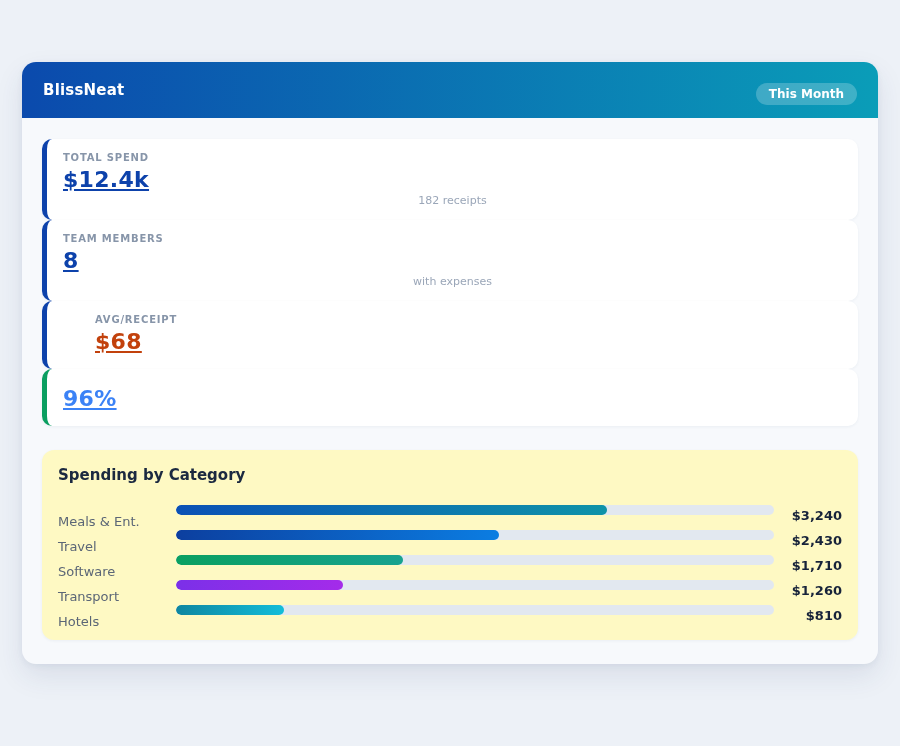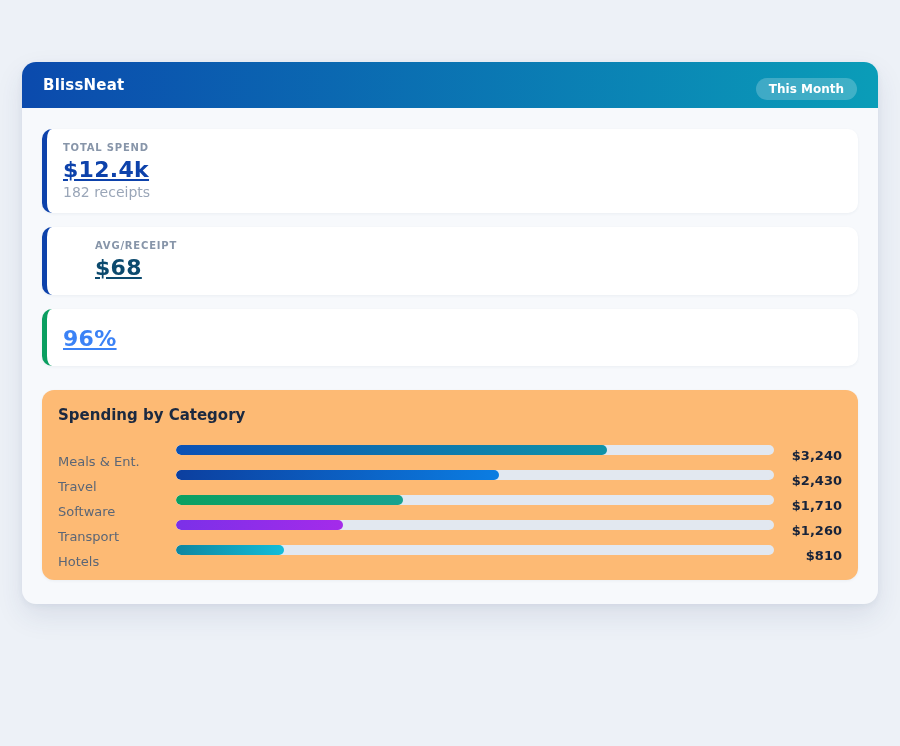--- a/index.html
+++ b/index.html
@@ -10,21 +10,21 @@
     overflow: hidden;
   }
   .panel {
     width: 856px;
     margin: 62px 22px 0;
     background: #f7f9fc;
     border-radius: 14px;
     box-shadow: 0 12px 28px rgba(35, 60, 110, 0.10), 0 2px 6px rgba(35,60,110,0.06);
   }
   .app-header {
-    height: 46px;
+    height: 56px;
     border-radius: 14px 14px 0 0;
     background: linear-gradient(90deg, #0b4aad 0%, #0a9db8 100%);
     display: flex;
     align-items: center;
     justify-content: space-between;
     padding: 0 21px;
   }
   .app-title {
     color: #ffffff;
     font-size: 15px;
@@ -37,21 +37,21 @@
     font-size: 12px;
     font-weight: bold;
     padding: 4px 13px;
     border-radius: 999px;
     border: none;
     cursor: pointer;
     font-family: inherit;
     margin-top: 8px;
   }
   .content { padding: 21px 20px 24px; }
-  .stats { display: flex; flex-direction: column; gap: 14px; }
+  .stats { display: flex; flex-direction: column; gap: 0; }
   .stat-card {
     background: #ffffff;
     border-radius: 10px;
     border-left: 5px solid #0d42ab;
     padding: 13px 16px;
     box-shadow: 0 1px 3px rgba(35,60,110,0.06);
   }
   .stat-label {
     color: #8795a9;
     font-size: 10px;
@@ -61,25 +61,26 @@
   }
   .stat-value {
     font-size: 22px;
     font-weight: bold;
     margin: 4px 0 2px;
     letter-spacing: 0.3px;
     text-decoration: underline;
   }
   .stat-sub {
     color: #9aa6b8;
-    font-size: 14px;
+    font-size: 11px;
+    text-align: center;
   }
   .chart-card {
     margin-top: 24px;
-    background: #fdba74;
+    background: #fef9c3;
     border-radius: 12px;
     padding: 16px 16px 18px;
     box-shadow: 0 1px 3px rgba(35,60,110,0.06);
   }
   .chart-title {
     color: #1b2940;
     font-size: 15px;
     font-weight: bold;
   }
   .chart-rows { margin-top: 13px; }
@@ -126,24 +127,29 @@
   </div>
 
   <div class="content">
     <div class="stats">
   <div class="stat-card" style="border-left-color: rgb(13, 66, 171);">
     <div class="stat-label">TOTAL SPEND</div>
     <div class="stat-value" style="color: rgb(13, 66, 171);">$12.4k</div>
     <div class="stat-sub">182 receipts</div>
   </div>
 
+  <div class="stat-card" style="border-left-color: rgb(13, 66, 171);">
+    <div class="stat-label">TEAM MEMBERS</div>
+    <div class="stat-value" style="color: rgb(13, 66, 171);">8</div>
+    <div class="stat-sub">with expenses</div>
+  </div>
 
   <div class="stat-card" style="border-left-color: rgb(13, 66, 171); padding-left: 48px;">
     <div class="stat-label">AVG/RECEIPT</div>
-    <div class="stat-value" style="color: #0c4a6e;">$68</div>
+    <div class="stat-value" style="color: #c2410c;">$68</div>
 
   </div>
 
   <div class="stat-card" style="border-left-color: rgb(10, 158, 96);">
     <div class="stat-value" style="color: #3b82f6;">96%</div>
 
   </div>
 </div>
 
     <div class="chart-card">

